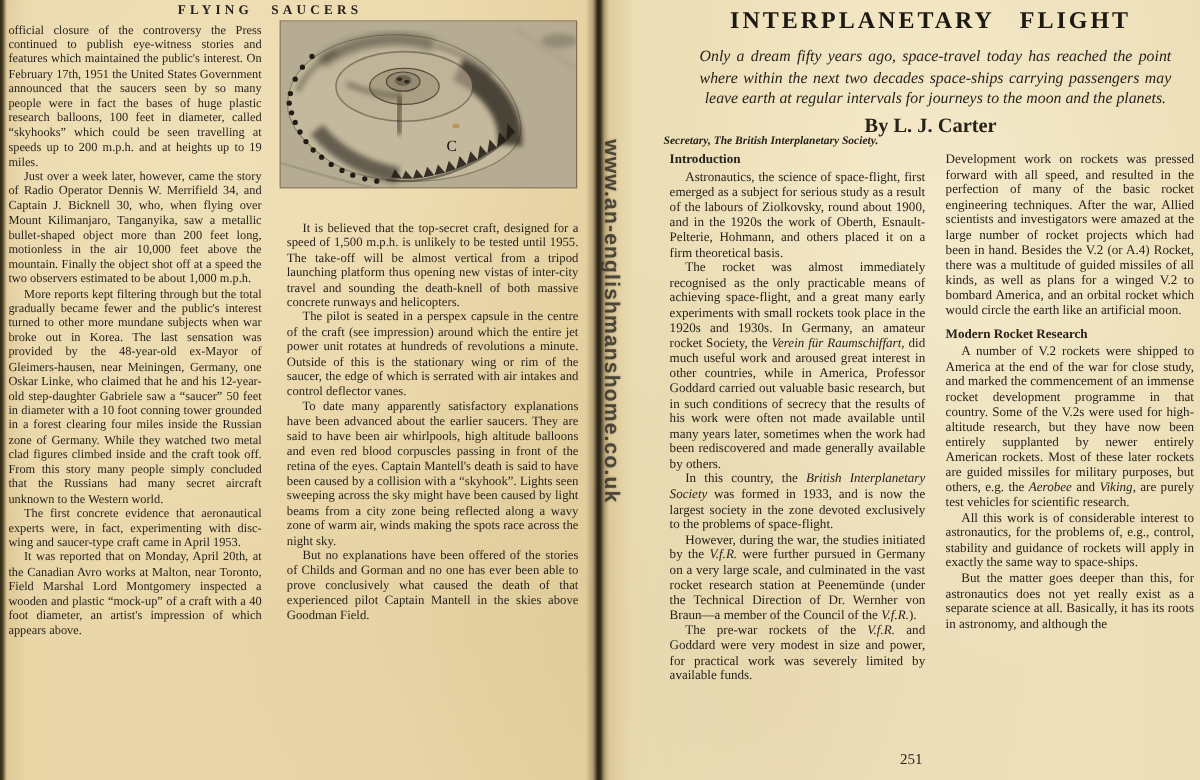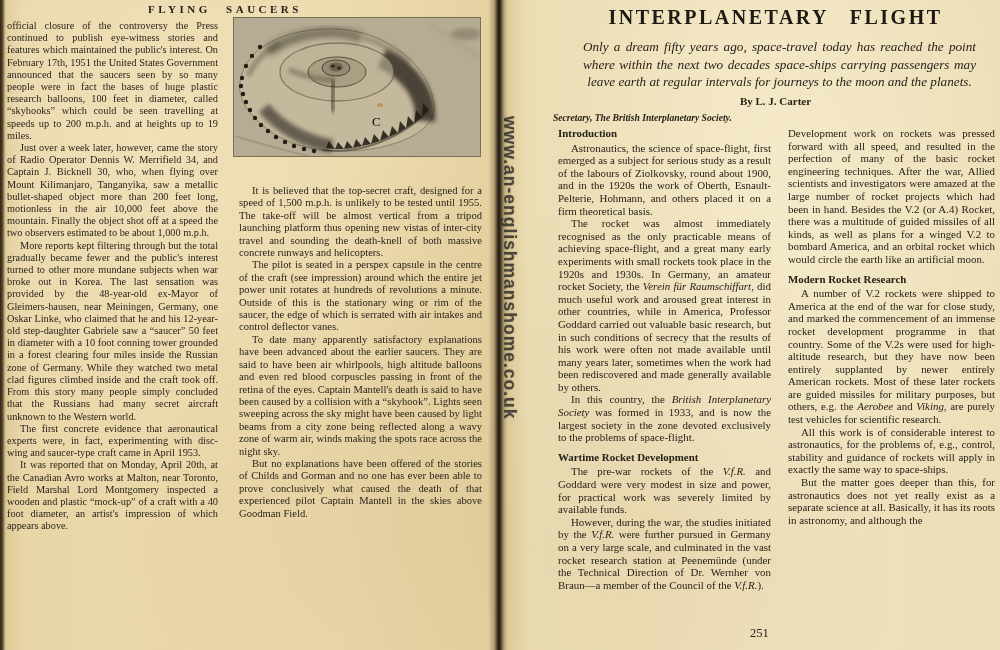--- a/index.html
+++ b/index.html
@@ -60,21 +60,21 @@
     font-size:20px; font-weight:bold; letter-spacing:2.5px; word-spacing:14px;
     color:#1d1a14;
   }
   .rp-lede {
     position:absolute; left:80px; top:38px; width:393px;
     font-size:13.2px; line-height:17.6px; font-style:italic;
     text-align:justify; text-align-last:center;
   }
   .rp-byline {
     position:absolute; left:50px; top:95px; width:445px; text-align:center;
-    font-size:11px; font-weight:bold;
+    font-size:17px; font-weight:bold;
   }
   .rp-byline-sub {
     position:absolute; left:50px; top:112px; width:445px; 
     font-size:9.6px; font-weight:bold; font-style:italic;
   }
   .rcol { position:absolute; text-align:justify; font-size:10.9px; line-height:12.6px; }
   .rcol1 { left:55px;  top:127px; width:213px; }
   .rcol2 { left:285px; top:127px; width:207px; }
   .rp-pagenum {
     position:absolute; left:247px; top:626px; width:44px; 
@@ -196,23 +196,22 @@
   <div class="page-right">
     <div class="rp-title">INTERPLANETARY FLIGHT</div>
     <div class="rp-lede">Only a dream fifty years ago, space-travel today has reached the point where within the next two decades space-ships carrying passengers may leave earth at regular intervals for journeys to the moon and the planets.</div>
     <div class="rp-byline">By L. J. Carter</div>
     <div class="rp-byline-sub">Secretary, The British Interplanetary Society.</div>
     <div class="rcol rcol1">
         <h3 class="first"><span>Introduction</span></h3>
         <p><span>Astronautics, the science of space-flight, first emerged as a subject for serious study as a result of the labours of Ziolkovsky, round about 1900, and in the 1920s the work of Oberth, Esnault-Pelterie, Hohmann, and others placed it on a firm theoretical basis.</span></p>
         <p><span>The rocket was almost immediately recognised as the only practicable means of achieving space-flight, and a great many early experiments with small rockets took place in the 1920s and 1930s.  In Germany, an amateur rocket Society, the </span><i>Verein für Raumschiffart</i><span>, did much useful work and aroused great interest in other countries, while in America, Professor Goddard carried out valuable basic research, but in such conditions of secrecy that the results of his work were often not made available until many years later, sometimes when the work had been rediscovered and made generally available by others.</span></p>
         <p><span>In this country, the </span><i>British Interplanetary Society</i><span> was formed in 1933, and is now the largest society in the zone devoted exclusively to the problems of space-flight.</span></p>
-        <h3><span>Wartime Rocket Development</span></h3>
+        <p><span>However, during the war, the studies initiated by the </span><i>V.f.R.</i><span> were further pursued in Germany on a very large scale, and culminated in the vast rocket research station at Peenemünde (under the Technical Direction of Dr. Wernher von Braun—a member of the Council of the </span><i>V.f.R.</i><span>).</span></p>
         <p><span>The pre-war rockets of the </span><i>V.f.R.</i><span> and Goddard were very modest in size and power, for practical work was severely limited by available funds.</span></p>
-        <p><span>However, during the war, the studies initiated by the </span><i>V.f.R.</i><span> were further pursued in Germany on a very large scale, and culminated in the vast rocket research station at Peenemünde (under the Technical Direction of Dr. Wernher von Braun—a member of the Council of the </span><i>V.f.R.</i><span>).</span></p>
       </div>
     <div class="rcol rcol2">
         <p class="no-indent"><span>Development work on rockets was pressed forward with all speed, and resulted in the perfection of many of the basic rocket engineering techniques.  After the war, Allied scientists and investigators were amazed at the large number of rocket projects which had been in hand.  Besides the V.2 (or A.4) Rocket, there was a multitude of guided missiles of all kinds, as well as plans for a winged V.2 to bombard America, and an orbital rocket which would circle the earth like an artificial moon.</span></p>
         <h3><span>Modern Rocket Research</span></h3>
         <p><span>A number of V.2 rockets were shipped to America at the end of the war for close study, and marked the commencement of an immense rocket development programme in that country.  Some of the V.2s were used for high-altitude research, but they have now been entirely supplanted by newer entirely American rockets.  Most of these later rockets are guided missiles for military purposes, but others, e.g. the </span><i>Aerobee</i><span> and </span><i>Viking</i><span>, are purely test vehicles for scientific research.</span></p>
         <p><span>All this work is of considerable interest to astronautics, for the problems of, e.g., control, stability and guidance of rockets will apply in exactly the same way to space-ships.</span></p>
         <p><span>But the matter goes deeper than this, for astronautics does not yet really exist as a separate science at all.  Basically, it has its roots in astronomy, and although the</span></p>
       </div>
     <div class="rp-pagenum">251</div>
   </div>

